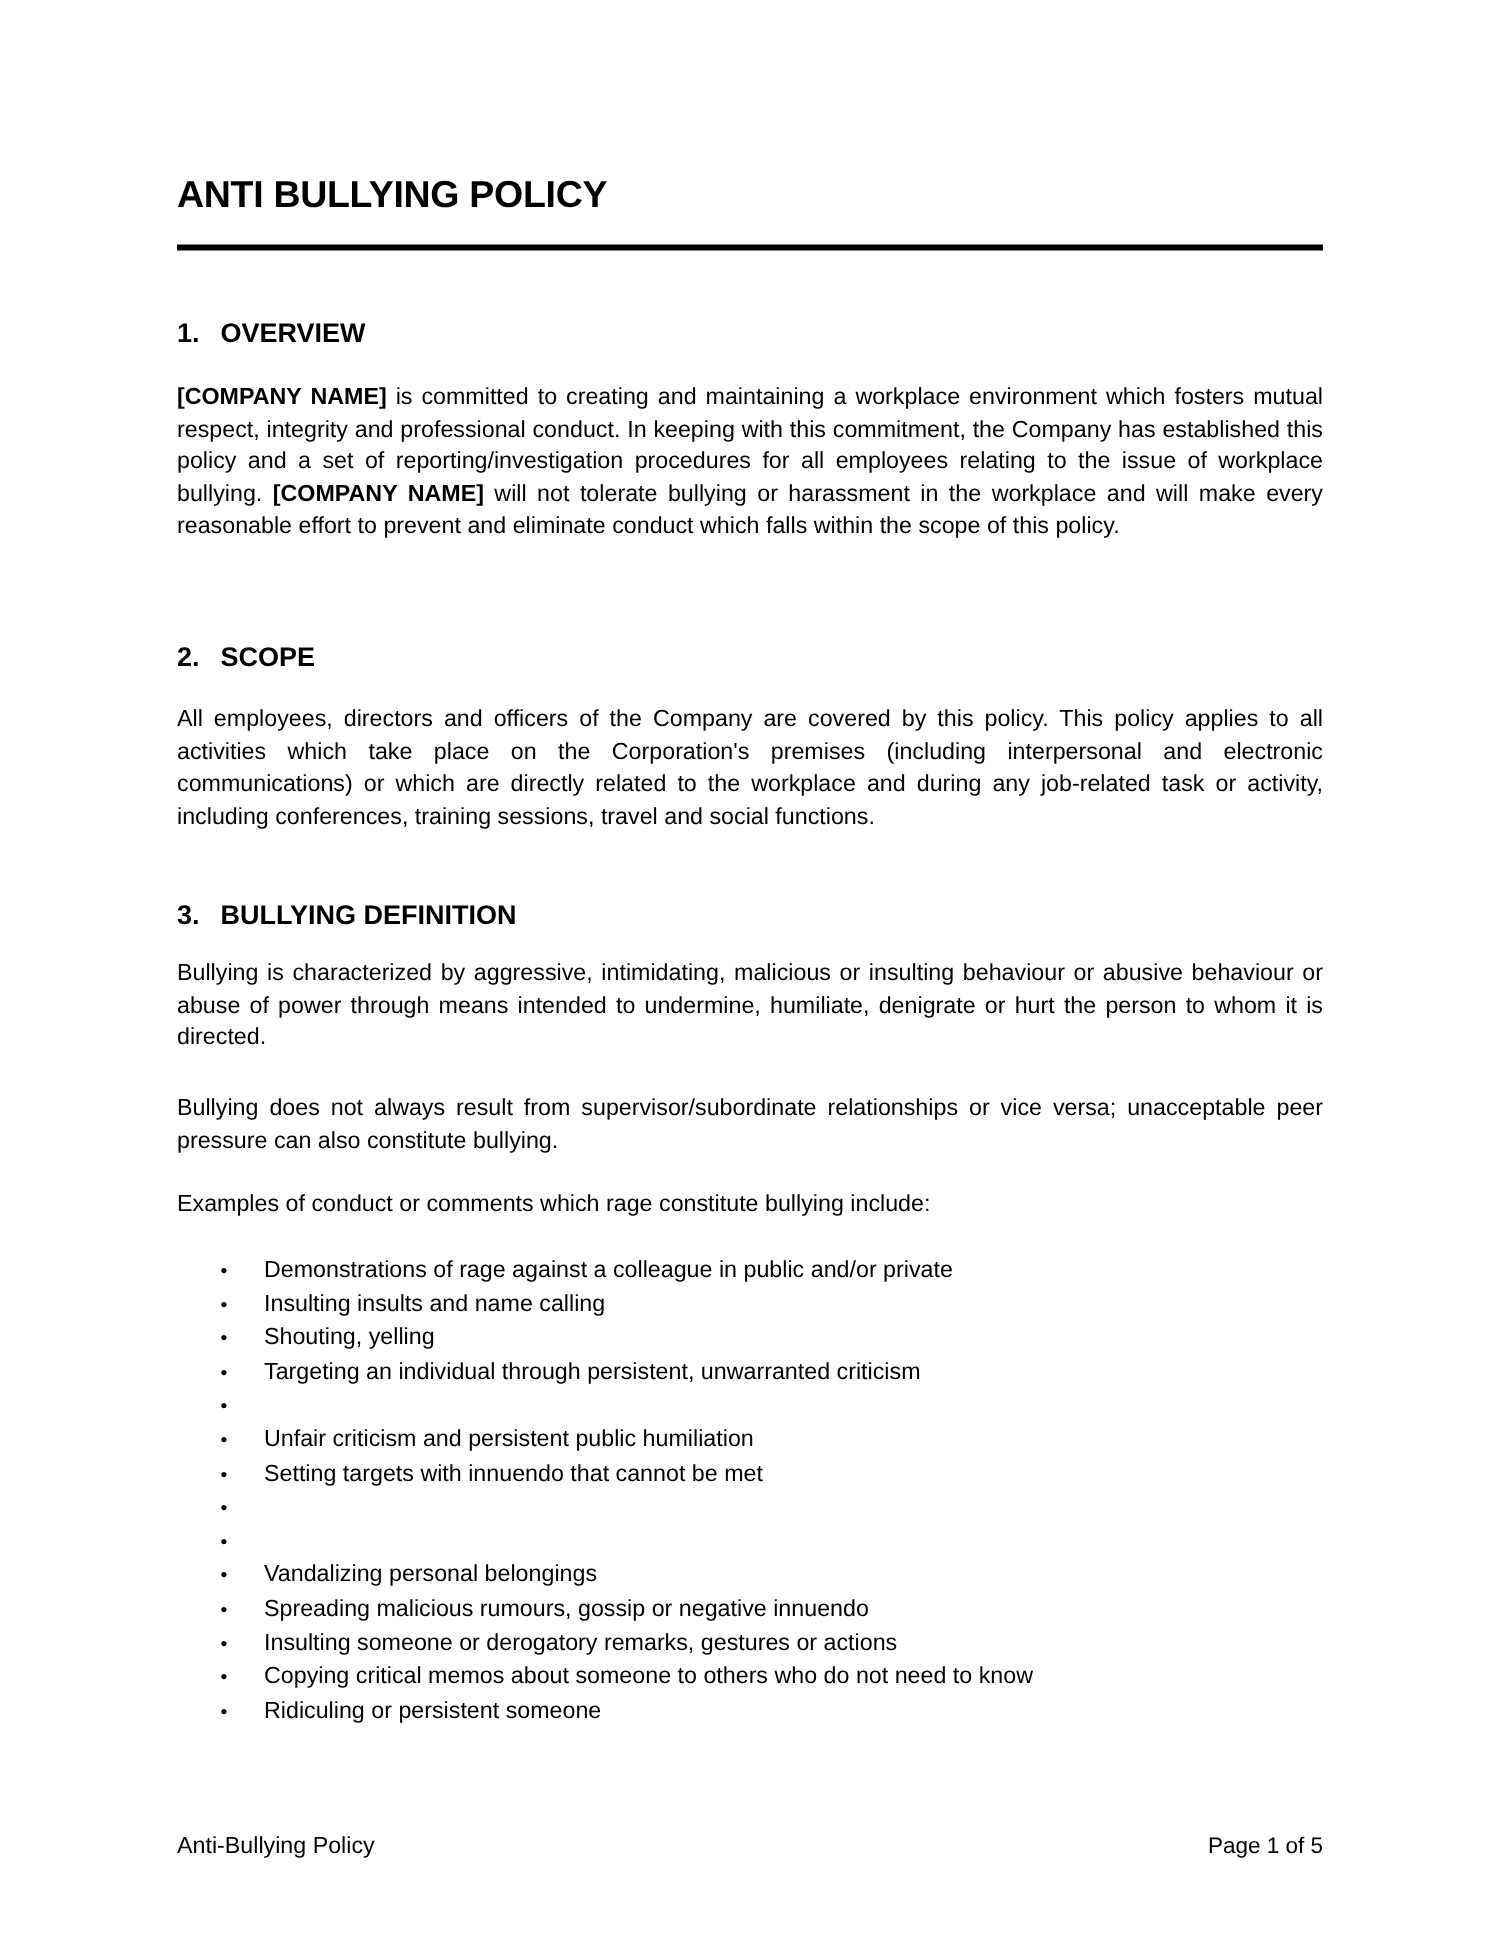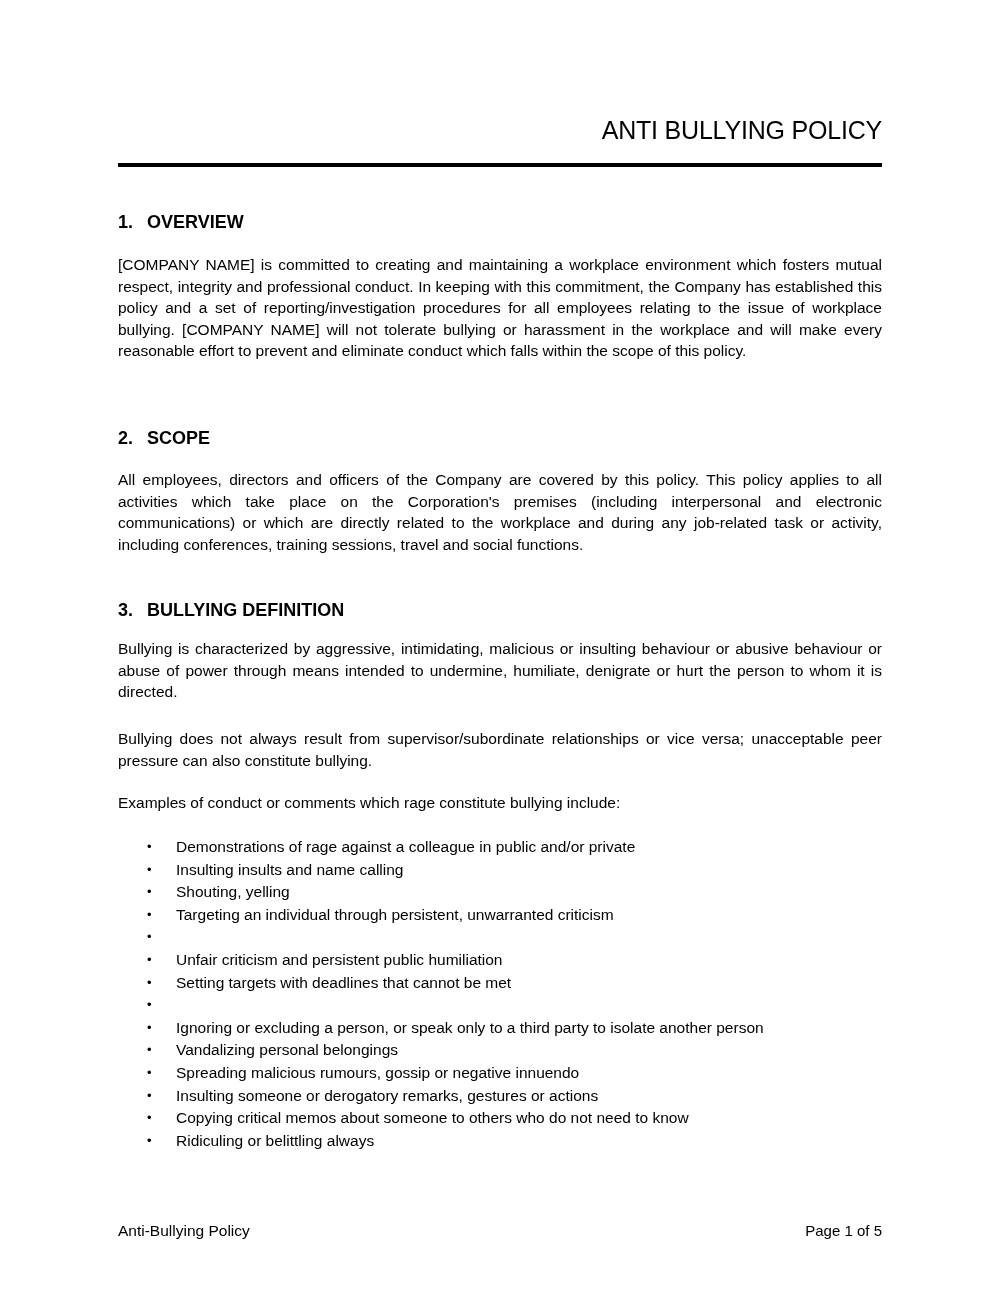--- a/index.html
+++ b/index.html
@@ -1,27 +1,27 @@
 <!DOCTYPE html>
 <html><head>
   <meta charset="utf-8">
   <style>
     html, body { margin: 0; padding: 0; background: #ffffff; }
     body { width: 1000px; height: 1290px; position: relative; overflow: hidden;
            font-family: "Liberation Sans", sans-serif; color: #000; }
     .page { position: absolute; left: 118px; top: 0; width: 764px; }
-    .title { position: absolute; top: 116px; left: 0; width: 764px; text-align: right;
-             font-size: 25px; font-weight: normal; letter-spacing: -0.2px; margin: 0; }
+    .title { position: absolute; top: 116px; left: 0; width: 764px; text-align: left;
+             font-size: 25px; font-weight: bold; letter-spacing: -0.2px; margin: 0; }
     .title-rule { position: absolute; top: 163px; left: 0; width: 764px; height: 4px; background: #000; border: 0; margin: 0; }
     .heading { position: absolute; left: 0; font-size: 18px; font-weight: bold; margin: 0; }
     .heading .num { display: inline-block; width: 29px; }
     .para { position: absolute; left: 0; width: 764px; font-size: 15.5px; line-height: 21.6px;
             text-align: justify; margin: 0; }
     .para.last-left { text-align-last: left; }
-    b { font-weight: normal; }
+    b { font-weight: bold; }
     .list { position: absolute; left: 0; top: 836px; width: 764px; margin: 0; padding: 0; list-style: none; }
     .list li { position: relative; height: 22.6px; line-height: 22.6px; font-size: 15.5px; padding-left: 58px; }
     .bullet { position: absolute; left: 29px; top: 0; font-size: 13px; }
     .footer-left { position: absolute; top: 1222px; left: 0; font-size: 15.5px; }
     .footer-right { position: absolute; top: 1222px; right: 0; font-size: 15px; }
   </style>
 </head>
 <body>
 
 <div class="page">
@@ -45,25 +45,25 @@
   <p class="para last-left" style="top:728px">Bullying does not always result from supervisor/subordinate relationships or vice versa; unacceptable peer pressure can also constitute bullying.</p>
   <p class="para last-left" style="top:792px">Examples of conduct or comments which rage constitute bullying include:</p>
 
   <ul class="list">
     <li><span class="bullet">•</span><span>Demonstrations of rage against a colleague in public and/or private</span></li>
     <li><span class="bullet">•</span><span>Insulting insults and name calling</span></li>
     <li><span class="bullet">•</span><span>Shouting, yelling</span></li>
     <li><span class="bullet">•</span><span>Targeting an individual through persistent, unwarranted criticism</span></li>
     <li><span class="bullet">•</span></li>
     <li><span class="bullet">•</span><span>Unfair criticism and persistent public humiliation</span></li>
-    <li><span class="bullet">•</span><span>Setting targets with deadlines that cannot be met</span></li>
+    <li><span class="bullet">•</span><span>Setting targets with innuendo that cannot be met</span></li>
     <li><span class="bullet">•</span></li>
-    <li><span class="bullet">•</span><span>Ignoring or excluding a person, or speak only to a third party to isolate another person</span></li>
+    <li><span class="bullet">•</span></li>
     <li><span class="bullet">•</span><span>Vandalizing personal belongings</span></li>
     <li><span class="bullet">•</span><span>Spreading malicious rumours, gossip or negative innuendo</span></li>
     <li><span class="bullet">•</span><span>Insulting someone or derogatory remarks, gestures or actions</span></li>
     <li><span class="bullet">•</span><span>Copying critical memos about someone to others who do not need to know</span></li>
-    <li><span class="bullet">•</span><span>Ridiculing or belittling always</span></li>
+    <li><span class="bullet">•</span><span>Ridiculing or persistent someone</span></li>
   </ul>
 
   <div class="footer-left">Anti-Bullying Policy</div>
   <div class="footer-right">Page 1 of 5</div>
 </div>
 
 </body></html>

